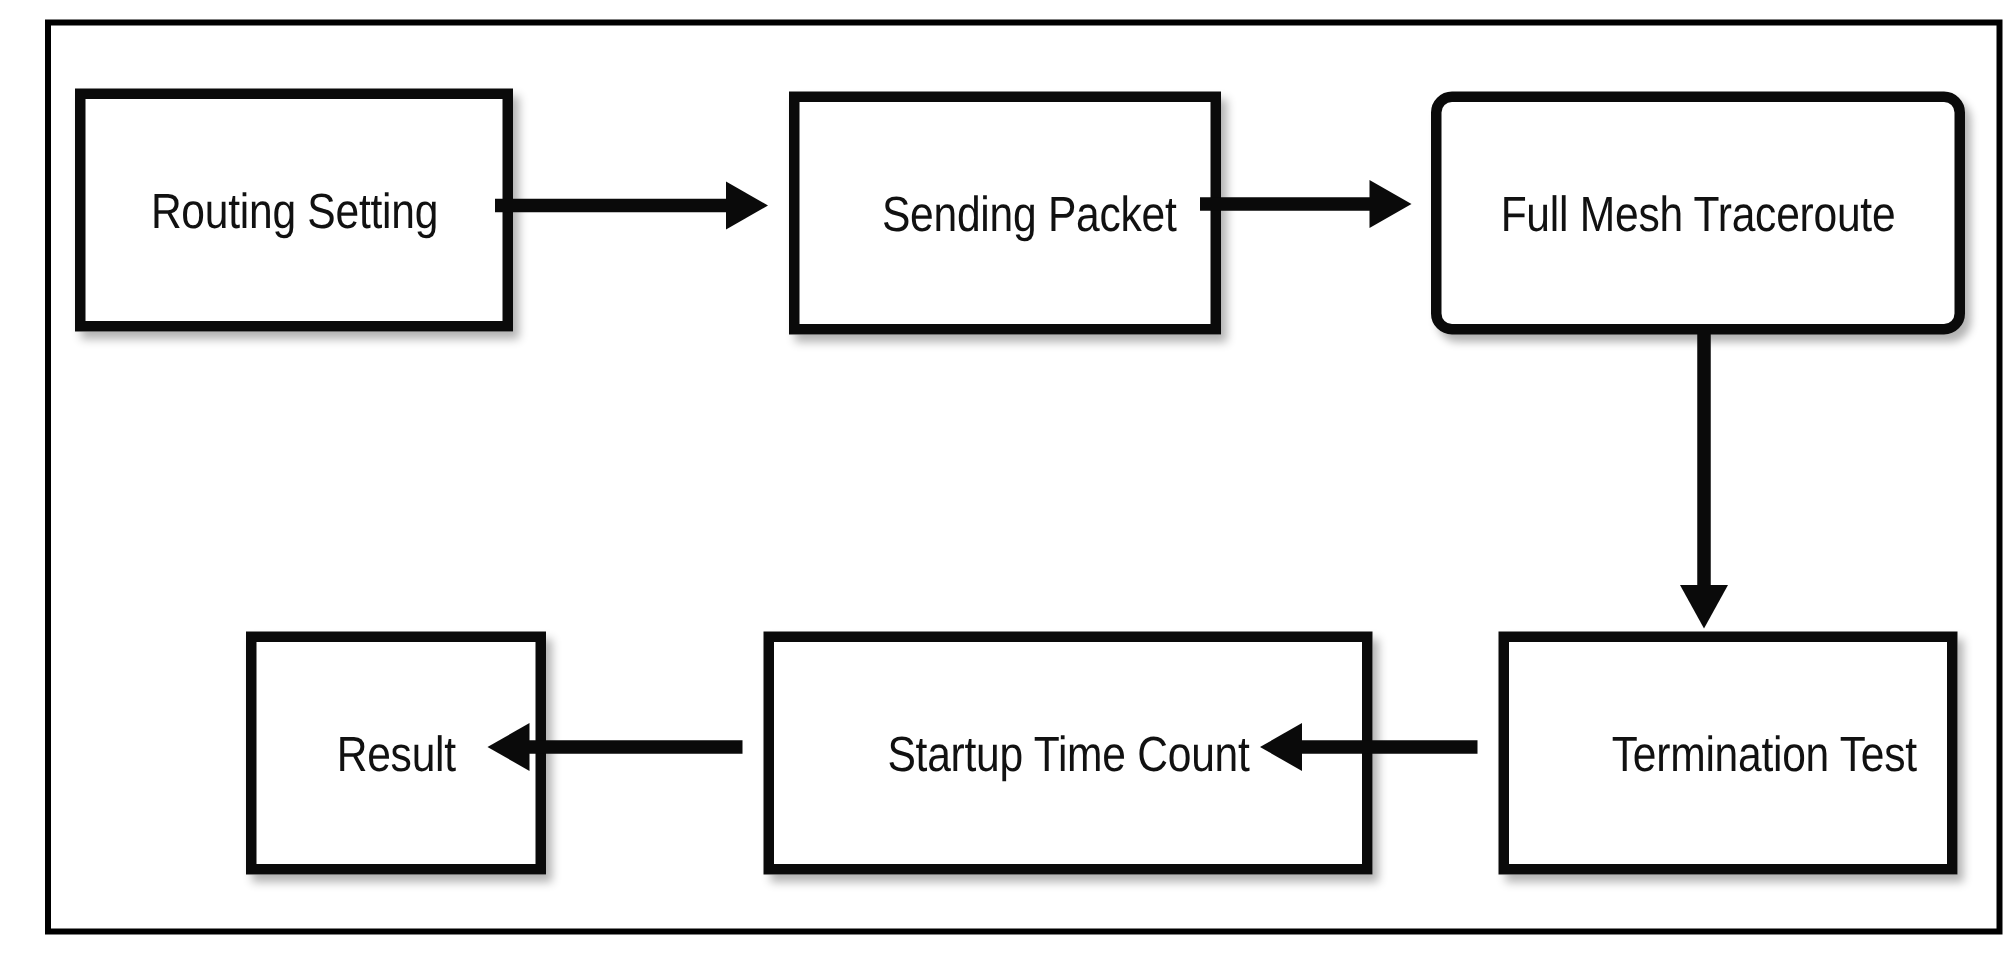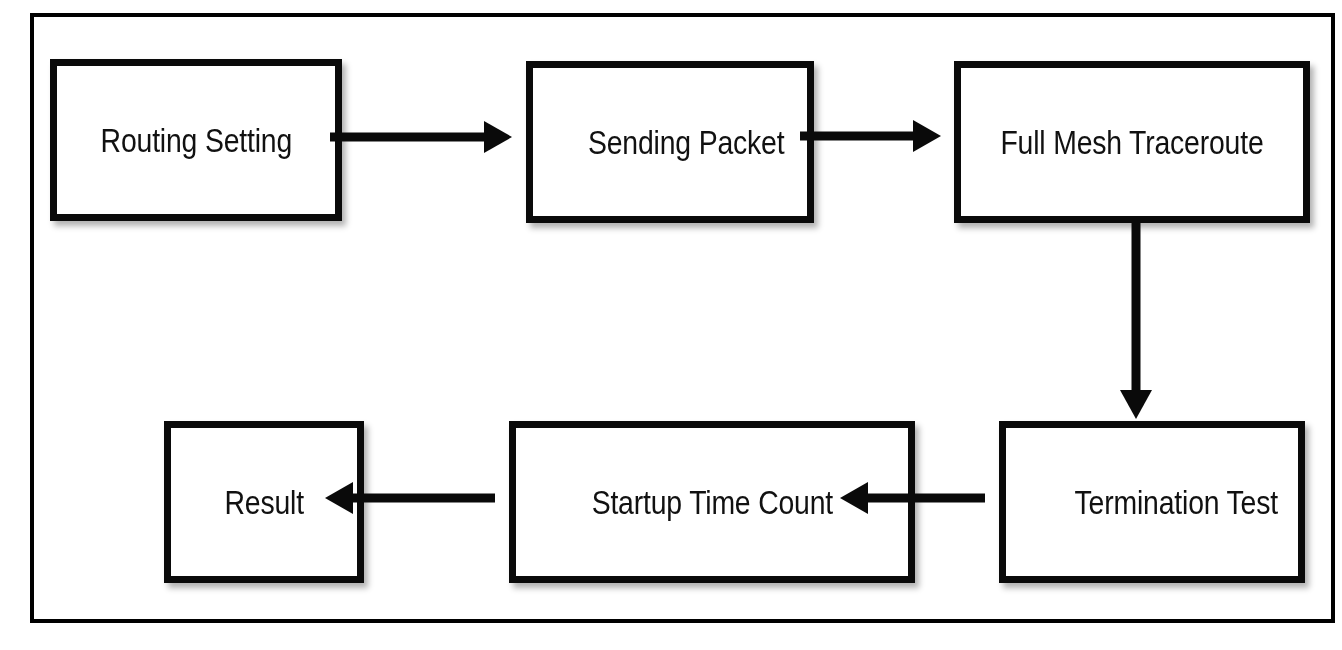--- a/index.html
+++ b/index.html
@@ -90,21 +90,21 @@
   <div id="frame">
 
     <div class="node" id="node-routing-setting" style="left:16px; top:42px;">
       <span class="node-label">Routing Setting</span>
     </div>
 
     <div class="node" id="node-sending-packet" style="left:492px; top:44px;">
       <span class="node-label">Sending Packet</span>
     </div>
 
-    <div class="node" id="node-full-mesh-traceroute" style="left:920px; top:44px;">
+    <div class="node" id="node-full-mesh-traceroute" style="left:920px; top:44px;border-radius:14px;">
       <span class="node-label">Full Mesh Traceroute</span>
     </div>
 
     <div class="node" id="node-termination-test" style="left:965px; top:404px;">
       <span class="node-label">Termination Test</span>
     </div>
 
     <div class="node" id="node-startup-time-count" style="left:475px; top:404px;">
       <span class="node-label">Startup Time Count</span>
     </div>

